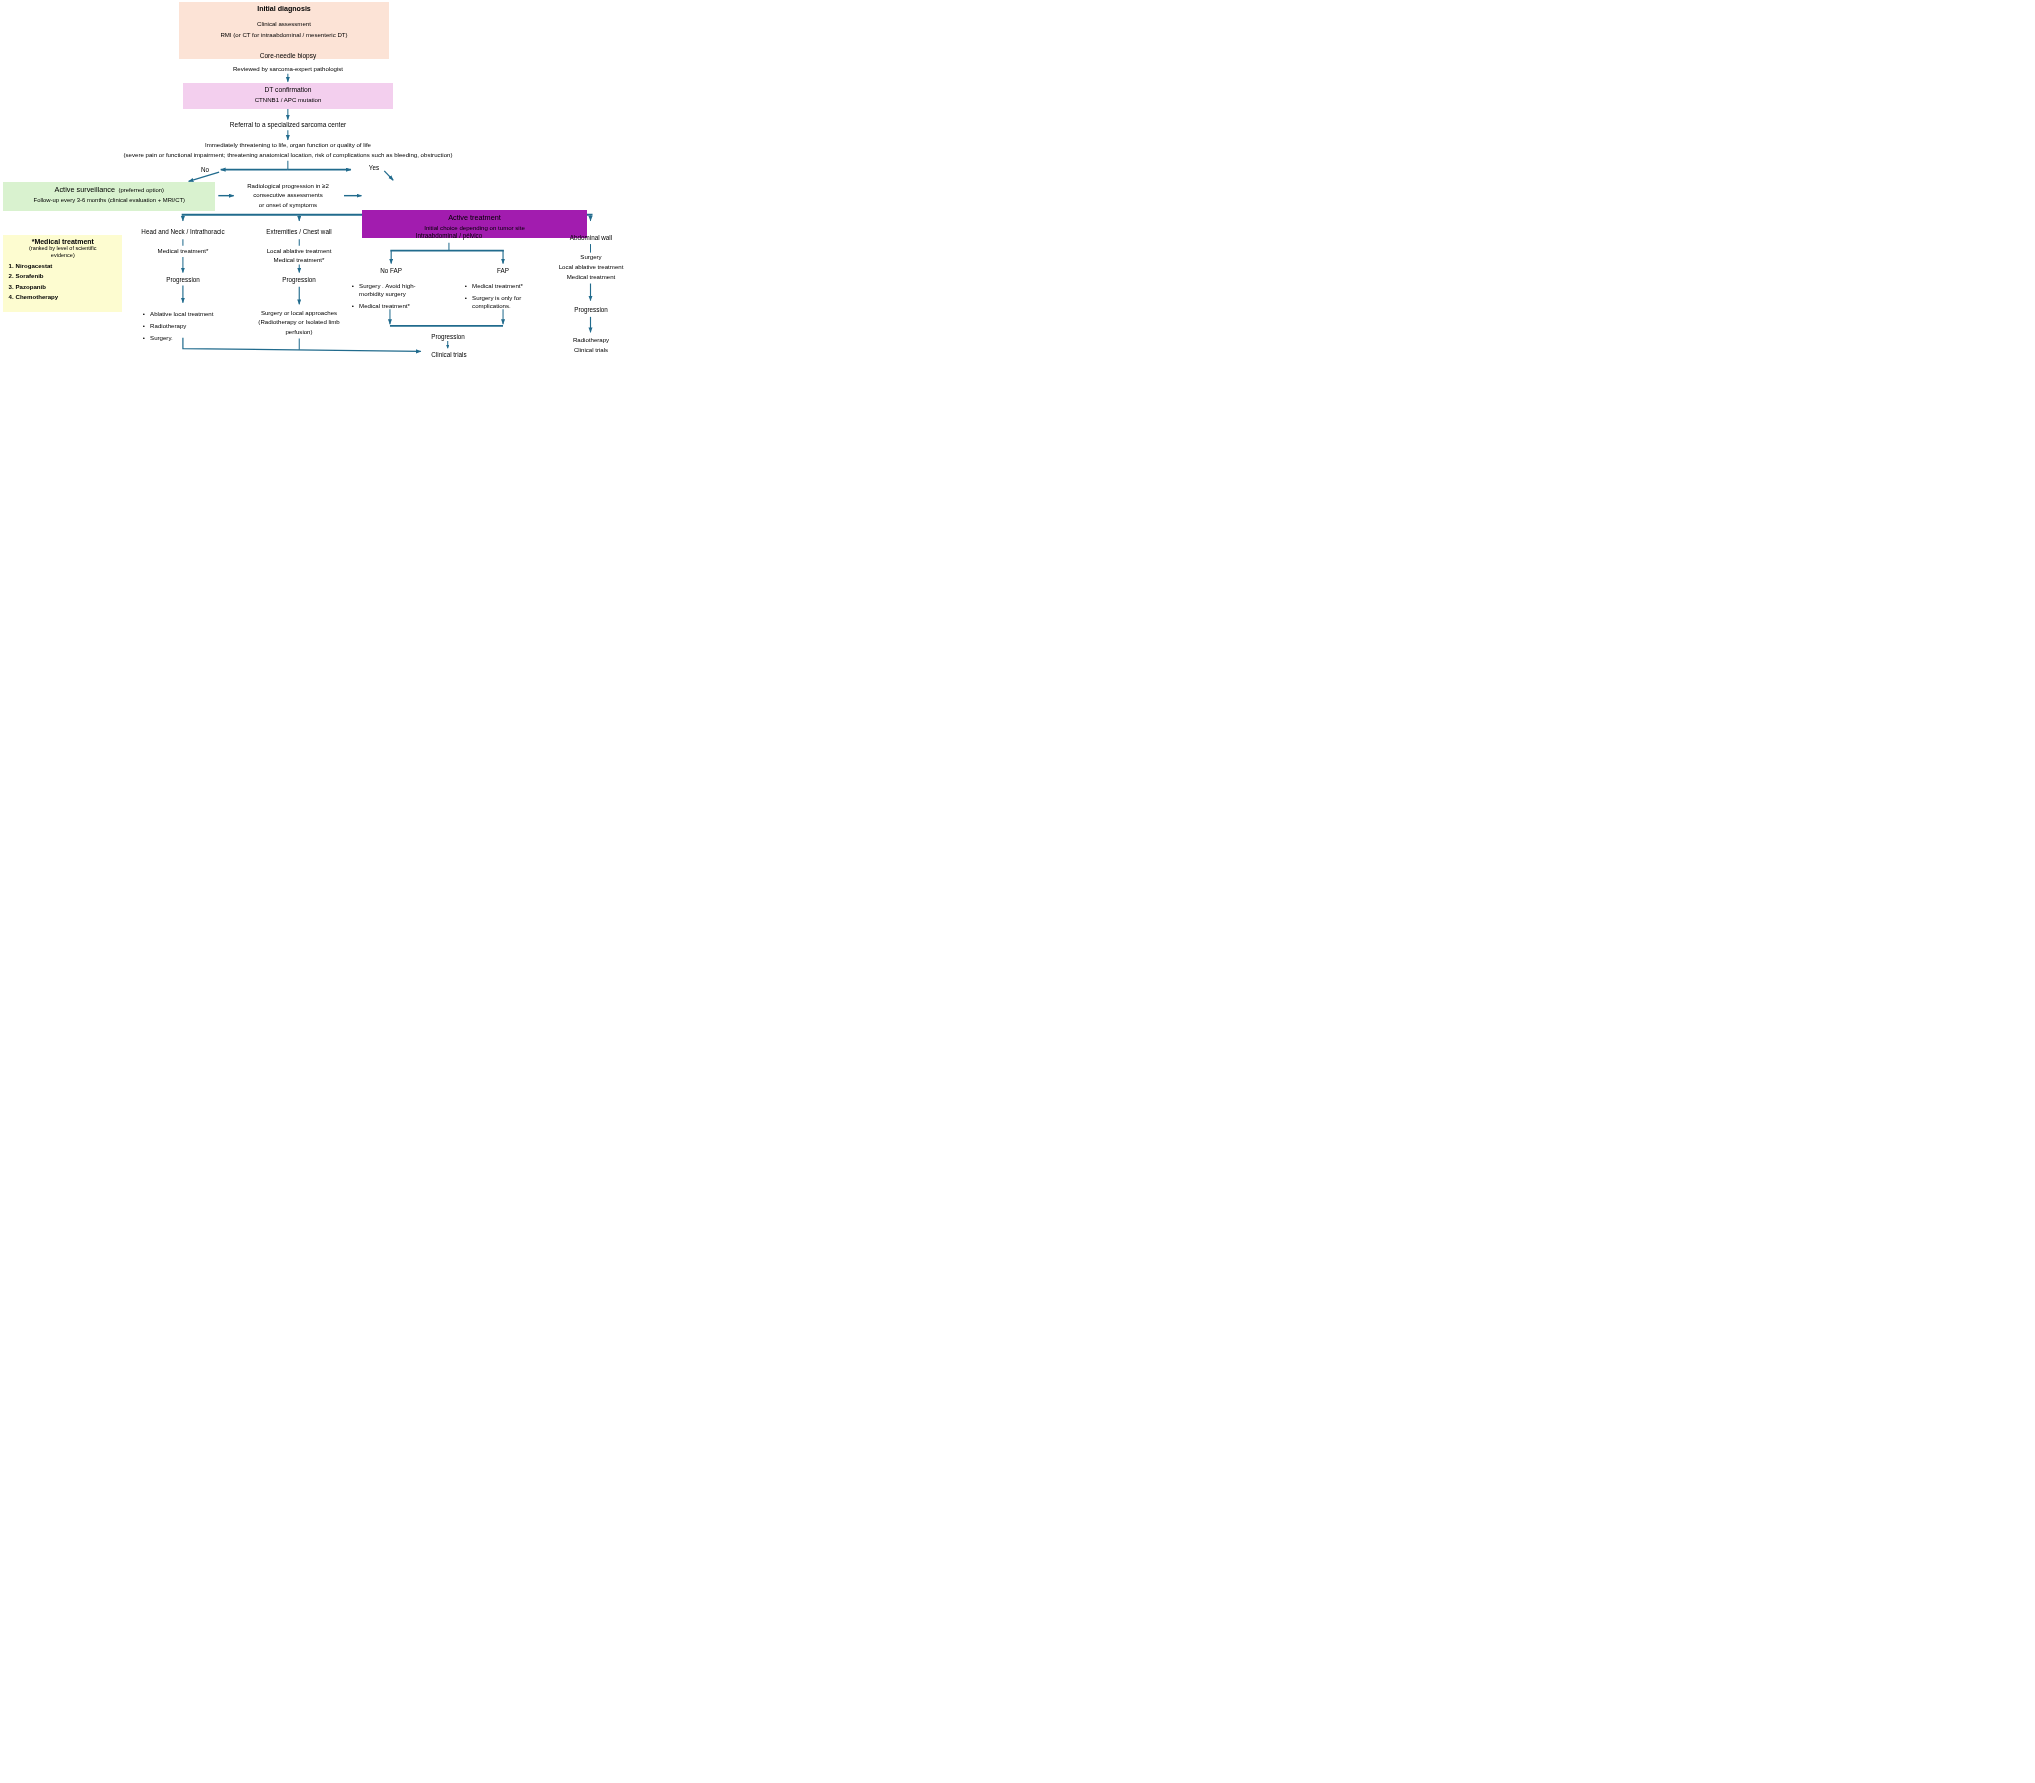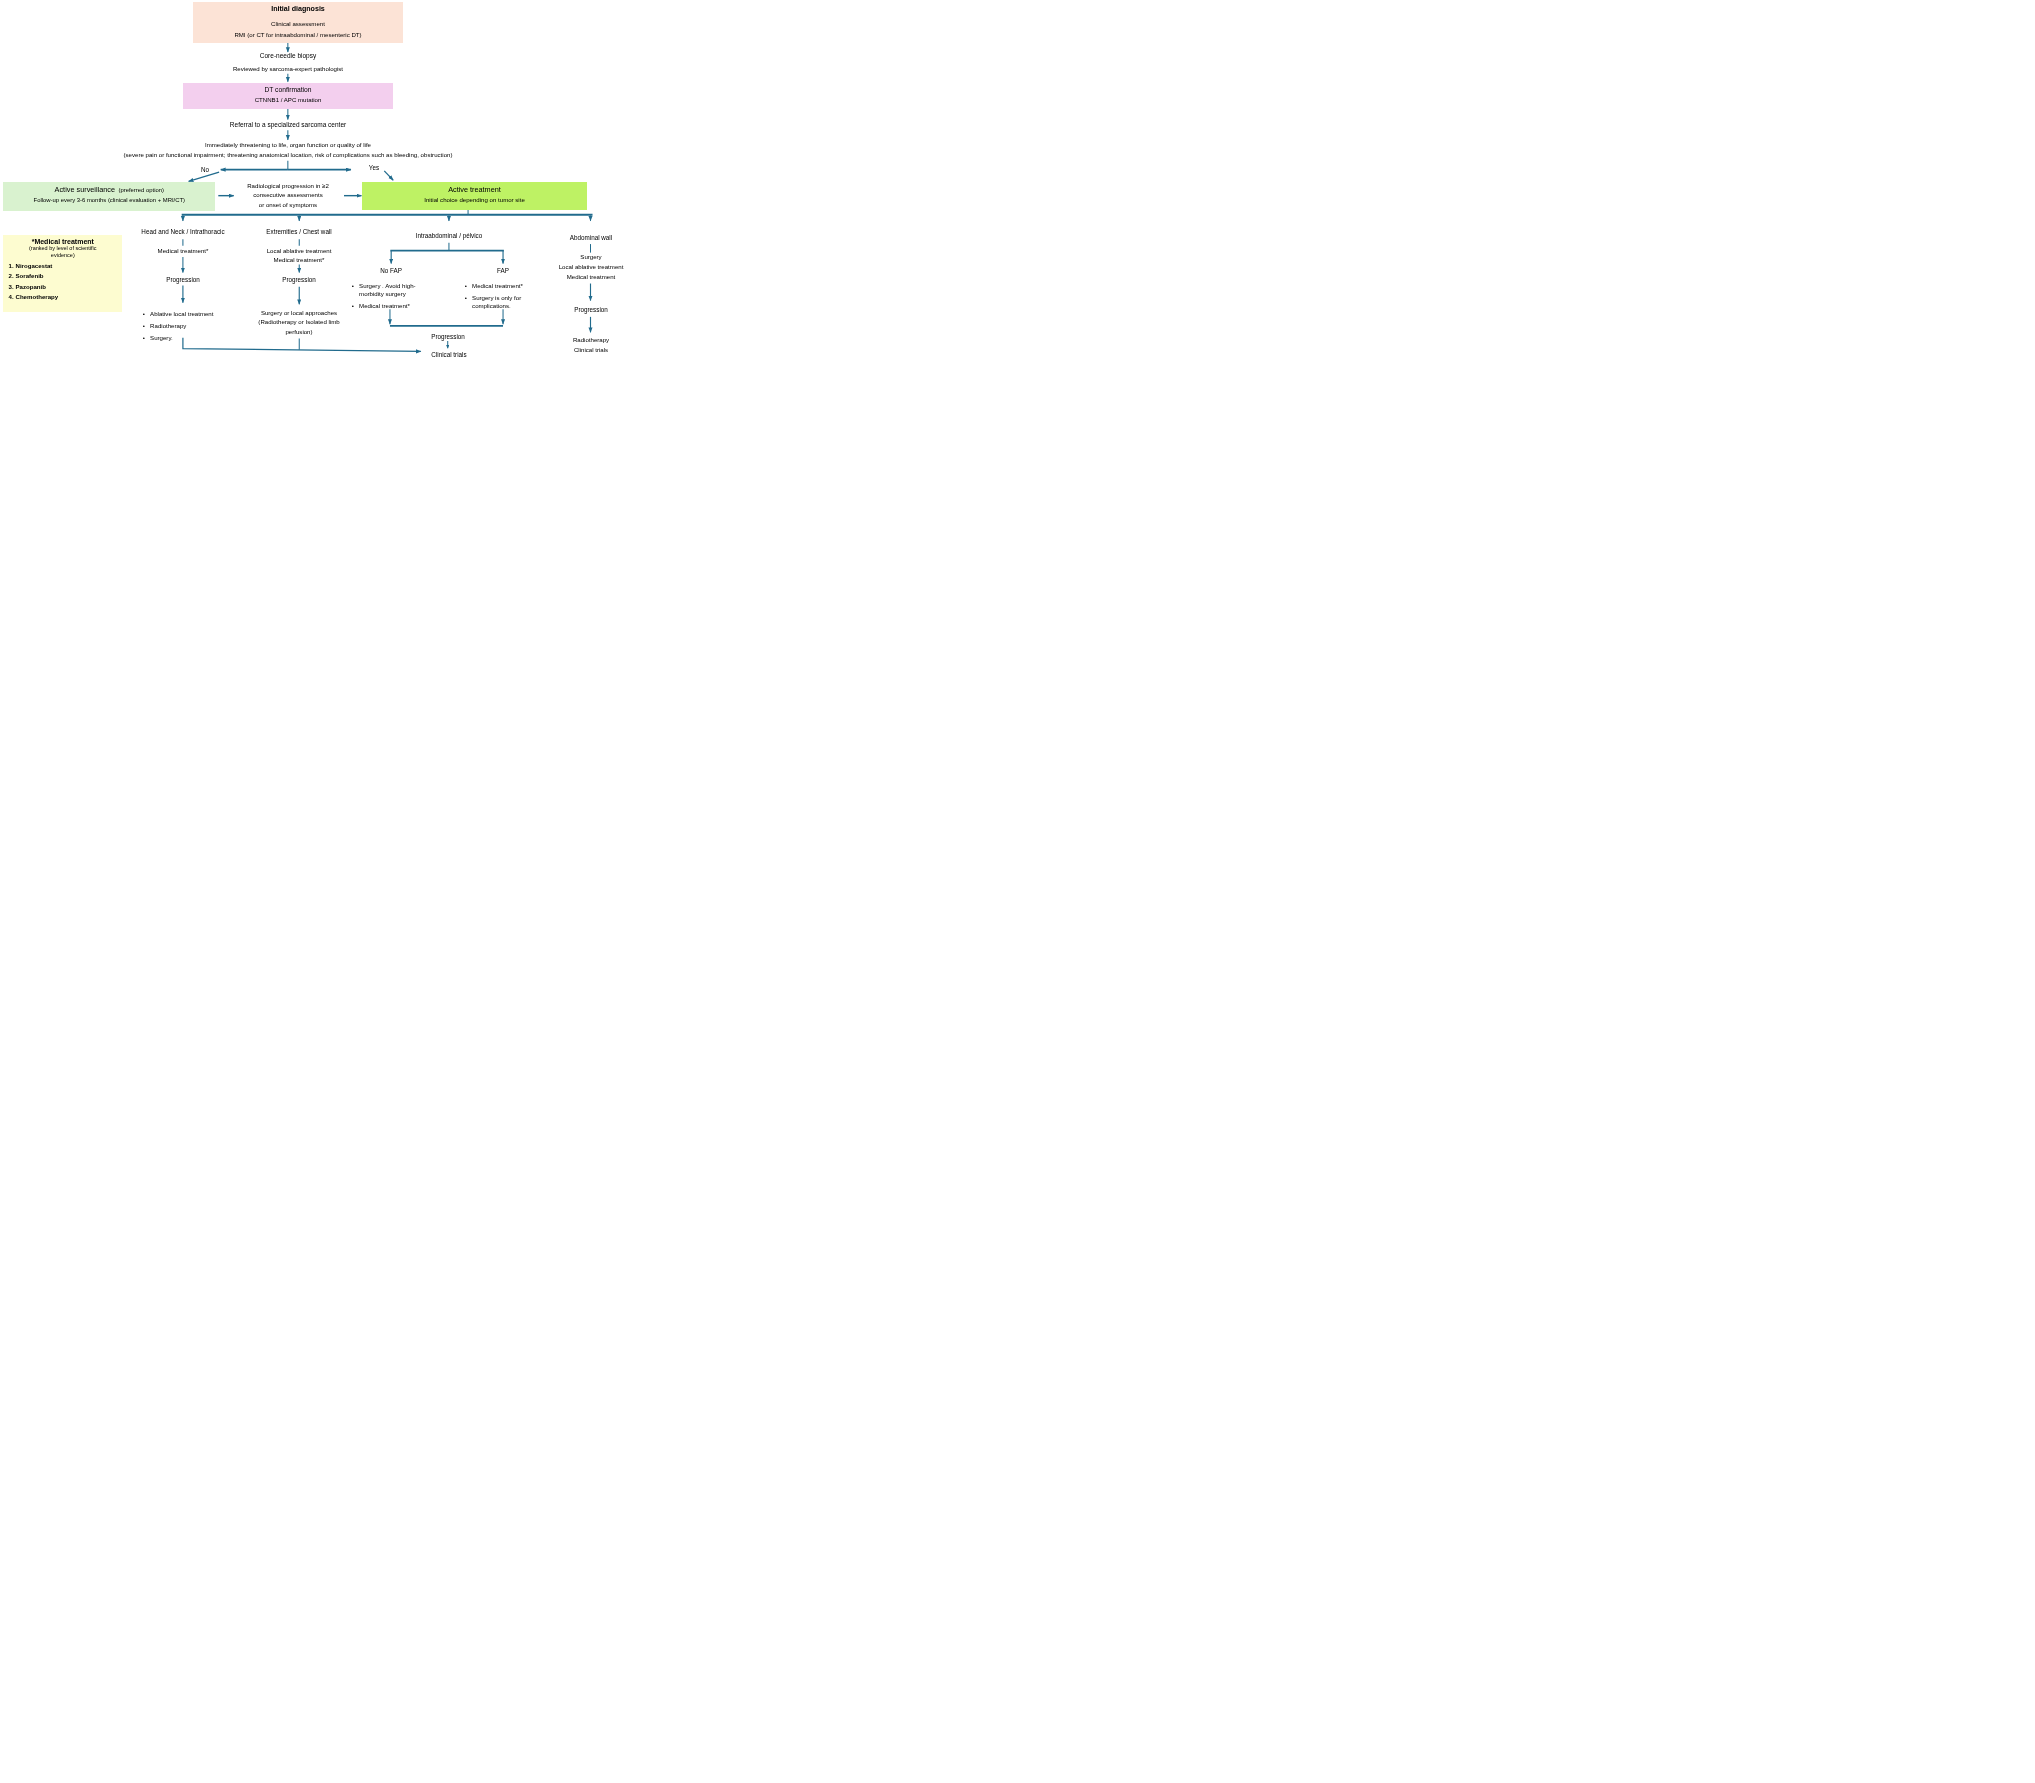--- a/index.html
+++ b/index.html
@@ -9,21 +9,21 @@
   }
   .cx{position:absolute;transform:translateX(-50%);white-space:nowrap;text-align:center;line-height:1.25;}
   .b{font-weight:normal;}
   .fs15{font-size:6.1px;}
   .fs155{font-size:6.3px;}
   .fs16{font-size:6.5px;}
   .box{position:absolute;box-sizing:border-box;text-align:center;}
   .box-peach{background:#fce3d6;}
   .box-pink{background:#f3cfee;}
   .box-green{background:#d9f2cf;}
-  .box-blue{background:#bef264;}
+  .box-blue{background:#a21caf;margin-top:28px;}
   .box-yellow{background:#fdfcd0;text-align:left;}
   .box-title{font-weight:bold;font-size:7.1px;}
   .box-body{font-size:6.1px;}
   svg.wires{position:absolute;left:0;top:0;pointer-events:none;}
   ul.fl{list-style:none;margin:0;padding:0;position:absolute;font-size:6.1px;}
   ul.fl li{position:relative;padding-left:8.1px;margin-bottom:3.7px;line-height:1.35;}
   ul.fl li::before{content:"\2022";position:absolute;left:0.8px;top:0;}
   .mt-row{display:flex;font-weight:bold;font-size:6.1px;margin-bottom:3.7px;line-height:1.1;}
   .mt-num{width:12.2px;padding-left:5.3px;box-sizing:border-box;}
   .yellow-title{font-weight:bold;font-size:7px;text-align:center;margin-top:2.8px;}
@@ -86,21 +86,21 @@
       <line x1="1236" y1="760" x2="1236" y2="797" stroke-width="2.5" marker-end="url(#ah)"></line>
       <line x1="958" y1="801" x2="1236" y2="801" stroke-width="4"></line>
       <line x1="1100" y1="838" x2="1100" y2="856" stroke-width="2.5" marker-end="url(#ahs)"></line>
 
       <line x1="1451" y1="600" x2="1451" y2="621" stroke-width="2.5"></line>
       <line x1="1451" y1="697" x2="1451" y2="739" stroke-width="2.8" marker-end="url(#ah)"></line>
       <line x1="1451" y1="779" x2="1451" y2="817" stroke-width="2.8" marker-end="url(#ah)"></line>
     </g>
   </svg>
 
-  <div class="box box-peach" style="left:193px;top:2px;width:210px;height:41px;">
+  <div class="box box-peach" style="left:179px;top:2px;width:210px;height:57px;">
     <div class="box-title" style="margin-top:2.8px;">Initial diagnosis</div>
     <div class="box-body" style="margin-top:7.3px;">Clinical assessment</div>
     <div class="box-body" style="margin-top:3.7px;">RMI (or CT for intraabdominal / mesenteric DT)</div>
   </div>
 
   <div class="cx b fs16" style="left:288px;top:52px;">Core-needle biopsy</div>
   <div class="cx fs15" style="left:288px;top:65px;">Reviewed by sarcoma-expert pathologist</div>
 
   <div class="box box-pink" style="left:183px;top:83px;width:210px;height:26px;">
     <div class="b" style="font-size:6.7px;margin-top:3.3px;">DT confirmation</div>

